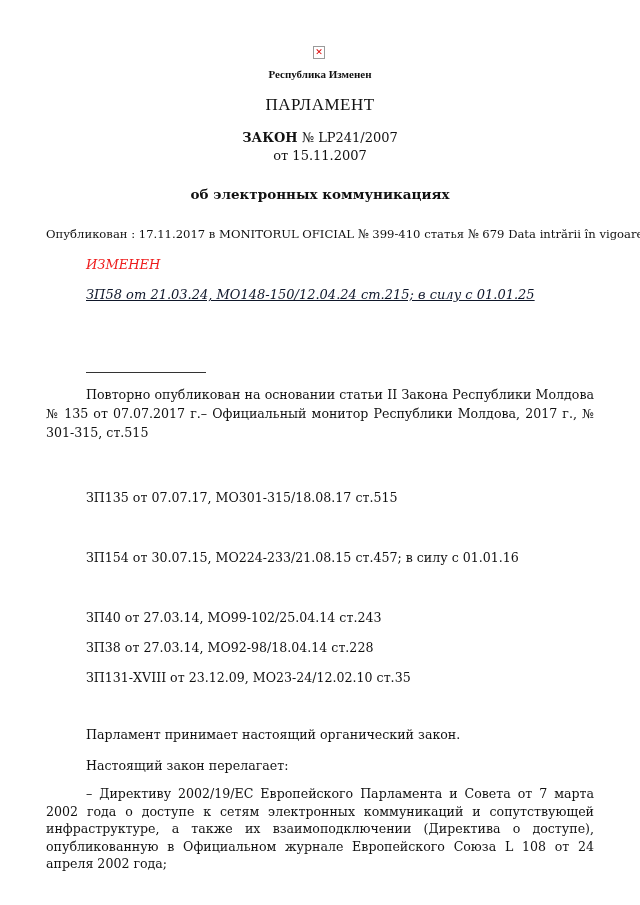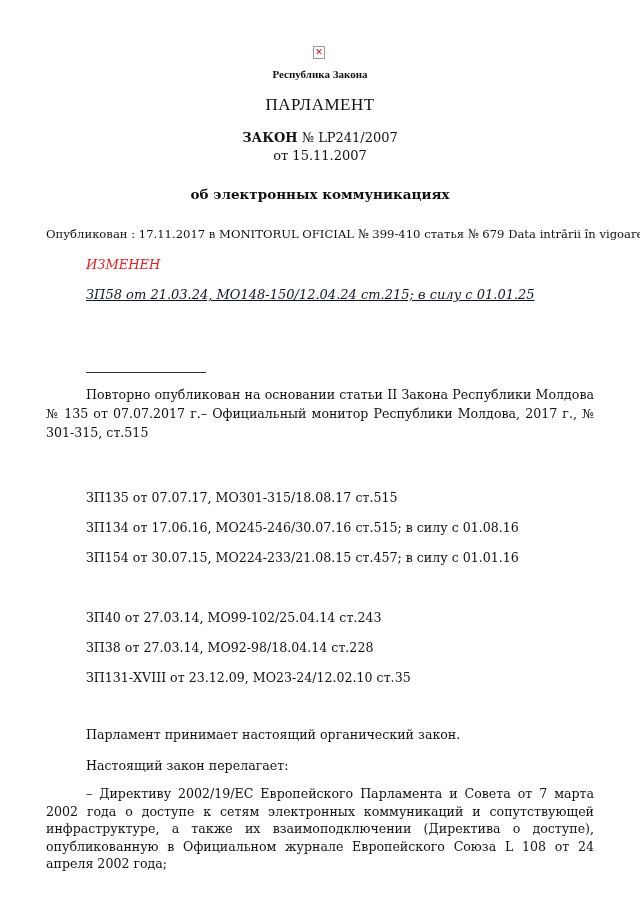--- a/index.html
+++ b/index.html
@@ -24,21 +24,21 @@
   .para .indent { display:inline-block; width:40px; }
   .line { position:absolute; left:86px; font-size:12.6px; font-family:"DejaVu Serif", serif; white-space:nowrap; }
 </style>
 </head>
 <body>
 
 <div class="page">
 
   <div class="img-ph">✕</div>
 
-  <div class="abs center small-bold" style="top:68px;">Республика Закона</div>
+  <div class="abs center small-bold" style="top:68px;">Республика Изменен</div>
 
   <div class="abs center title" style="top:95px;">ПАРЛАМЕНТ</div>
 
   <div class="abs center t13" style="top:130px;">
     <span class="bold">ЗАКОН</span><span> № LP241/2007</span>
   </div>
   <div class="abs center t13" style="top:148px;">от 15.11.2007</div>
 
   <div class="abs center t13 bold" style="top:186px; font-size:13.5px;">об электронных коммуникациях</div>
 
@@ -47,21 +47,20 @@
   <div class="abs red" style="left:86px; top:257px;text-align:center;">ИЗМЕНЕН</div>
 
   <a class="abs link" style="left:86px; top:287px;">ЗП58 от 21.03.24, MO148-150/12.04.24 ст.215; в силу с 01.01.25</a>
 
   <div class="rule"></div>
 
   <div class="para" style="top:385px;"><span class="indent"></span><span>Повторно опубликован на основании статьи II Закона Республики Молдова № 135 от 07.07.2017 г.– Официальный монитор Республики Молдова, 2017 г., № 301-315, ст.515</span></div>
 
 
   <div class="line" style="top:490px;">ЗП135 от 07.07.17, MO301-315/18.08.17 ст.515</div>
-  <div class="line" style="top:520px;">ЗП134 от 17.06.16, MO245-246/30.07.16 ст.515; в силу с 01.08.16</div>
   <div class="line" style="top:550px;">ЗП154 от 30.07.15, MO224-233/21.08.15 ст.457; в силу с 01.01.16</div>
   <div class="line" style="top:610px;">ЗП40 от 27.03.14, MO99-102/25.04.14 ст.243</div>
   <div class="line" style="top:640px;">ЗП38 от 27.03.14, MO92-98/18.04.14 ст.228</div>
   <div class="line" style="top:670px;">ЗП131-XVIII от 23.12.09, MO23-24/12.02.10 ст.35</div>
 
   <div class="line" style="top:727px;">Парламент принимает настоящий органический закон.</div>
 
   <div class="line" style="top:758px;">Настоящий закон перелагает:</div>
 
   <div class="para" style="top:785px; line-height:17.5px;"><span class="indent"></span><span>– Директиву 2002/19/ЕС Европейского Парламента и Совета от 7 марта 2002 года о доступе к сетям электронных коммуникаций и сопутствующей инфраструктуре, а также их взаимоподключении (Директива о доступе), опубликованную в Официальном журнале Европейского Союза L 108 от 24 апреля 2002 года;</span></div>

